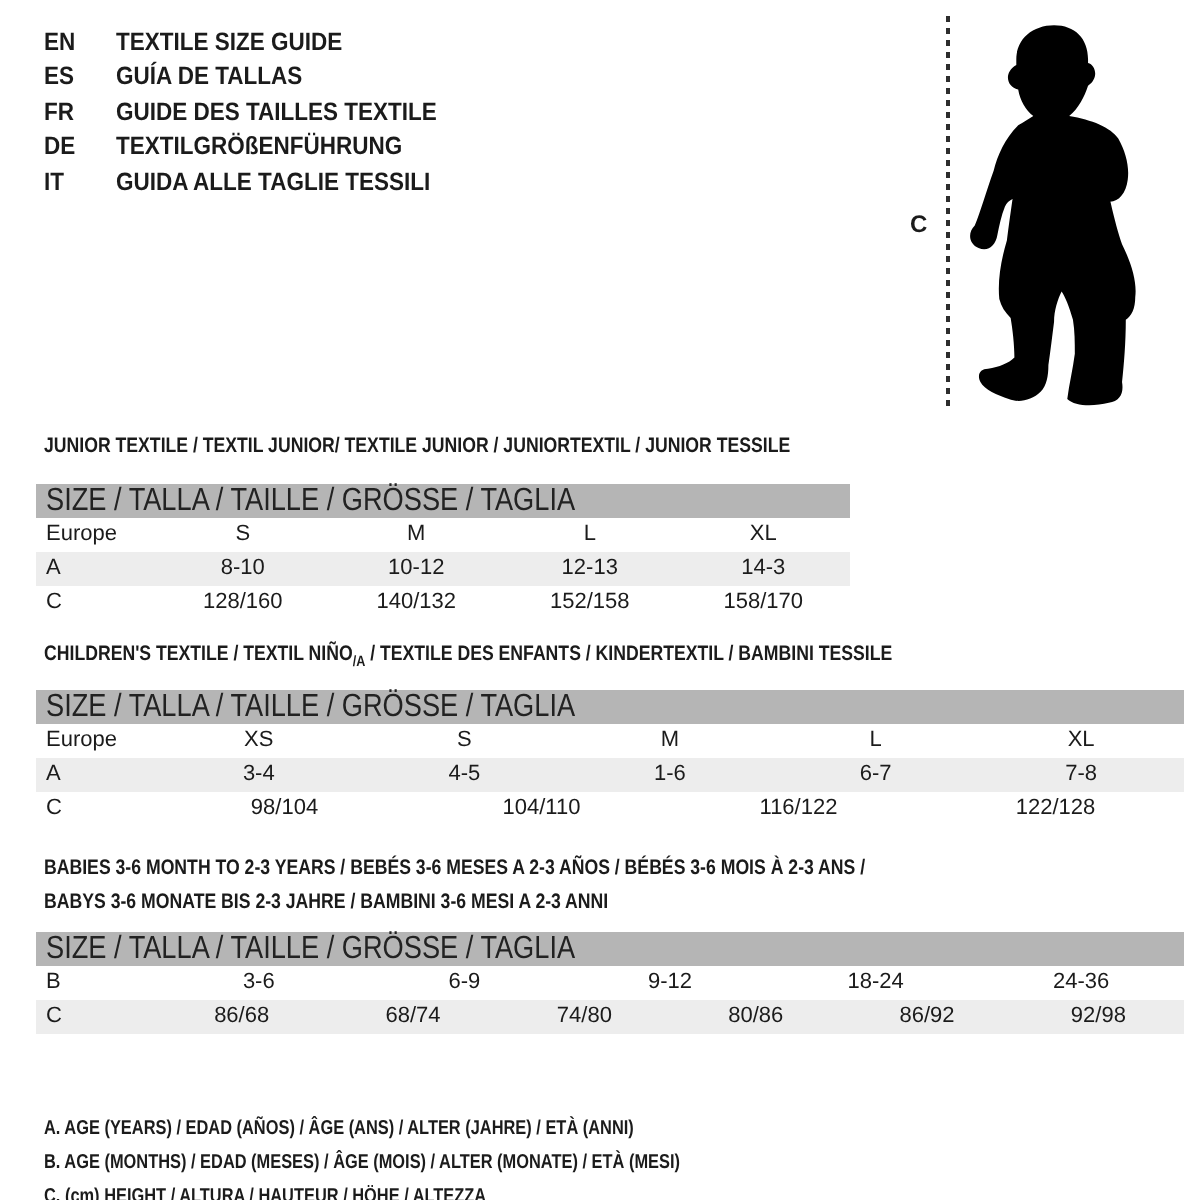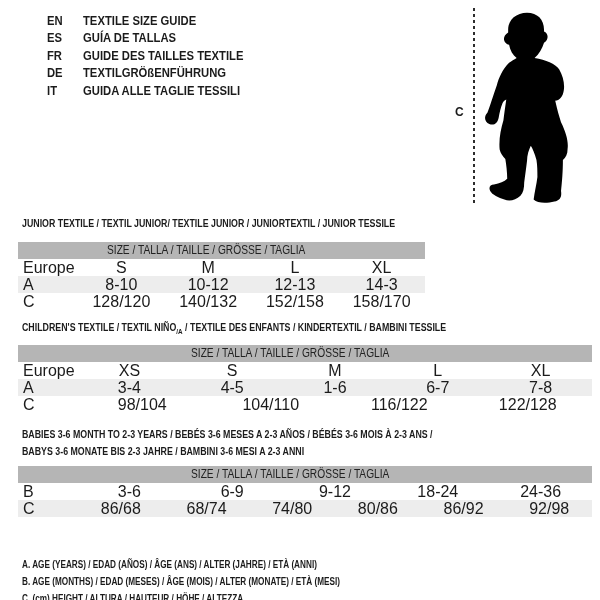--- a/index.html
+++ b/index.html
@@ -5,44 +5,44 @@
   * { margin:0; padding:0; box-sizing:border-box; }
   html,body { width:600px; height:600px; }
   body {
     position:relative;
     background:#ffffff;
     font-family:"Liberation Sans", sans-serif;
     color:#1b1b1b;
     overflow:hidden;
   }
   
-  .lang-list { position:absolute; left:22px; top:13px;margin-left:25px; }
+  .lang-list { position:absolute; left:22px; top:13px; }
   .lang-row { display:flex; line-height:17.4px; font-weight:700; font-size:12.5px;
               transform:scaleX(0.9); transform-origin:0 50%; white-space:nowrap; }
   .lang-code { width:40px; }
   
   .v-dash {
     position:absolute; left:473px; top:8px; width:2px; height:197px;
     background:repeating-linear-gradient(to bottom,#2d2d2d 0 3px,transparent 3px 6px);
   }
   .measure-c { position:absolute; left:455px; top:105px; font-weight:700; font-size:12px; }
   .baby-svg { position:absolute; left:477px; top:2px; width:118px; height:211px; }
   
   .table-title {
     position:absolute; font-weight:700; font-size:10.5px; white-space:nowrap;
     transform:scaleX(0.84); transform-origin:0 0; line-height:14px;
   }
   .subsc { font-size:7.5px; vertical-align:sub; }
   .size-table { position:absolute; }
   .bar {
-    height:17px; line-height:17px; font-size:12px; color:#222;
-    padding-left:5px; white-space:nowrap; overflow:visible;text-align:center;
+    height:17px; line-height:17px; font-size:16px; color:#222;
+    padding-left:5px; white-space:nowrap; overflow:visible;
   }
   .bar span { display:inline-block; transform:scaleX(0.85); transform-origin:0 50%; }
-  .t-row { display:flex; height:17px; line-height:17px; font-size:16px; }
+  .t-row { display:flex; height:17px; line-height:17px; font-size:11px; }
   .t-row .lbl { width:60px; padding-left:5px; text-align:left; }
   .t-row .cell { flex:1; text-align:center; }
   
   .legend { position:absolute; left:22px; top:556px; }
   .legend-line { font-weight:700; font-size:10px; line-height:17.2px; white-space:nowrap;
                  transform:scaleX(0.82); transform-origin:0 50%; }
 </style>
 </head>
 <body>
 
@@ -89,21 +89,21 @@
   </div>
   <div class="t-row" style="background:#ededed;">
     <span class="lbl">A</span>
     <span class="cell">8-10</span>
     <span class="cell">10-12</span>
     <span class="cell">12-13</span>
     <span class="cell">14-3</span>
   </div>
   <div class="t-row">
     <span class="lbl">C</span>
-    <span class="cell">128/120</span>
+    <span class="cell">128/160</span>
     <span class="cell">140/132</span>
     <span class="cell">152/158</span>
     <span class="cell">158/170</span>
   </div>
 </div>
 
 <div class="table-title" style="left:22px; top:320px;"><span>CHILDREN'S TEXTILE / TEXTIL NIÑO</span><sub class="subsc">/A</sub><span> / TEXTILE DES ENFANTS / KINDERTEXTIL / BAMBINI TESSILE</span></div>
 <div class="size-table" style="left:18px; top:345px; width:574px;">
   <div class="bar" style="background:#b5b5b5;">
     <span>SIZE / TALLA / TAILLE / GRÖSSE / TAGLIA</span>

